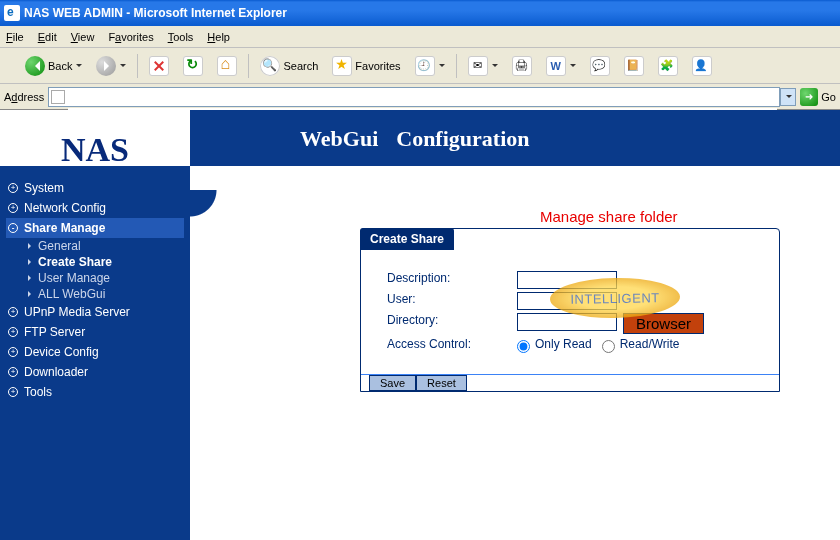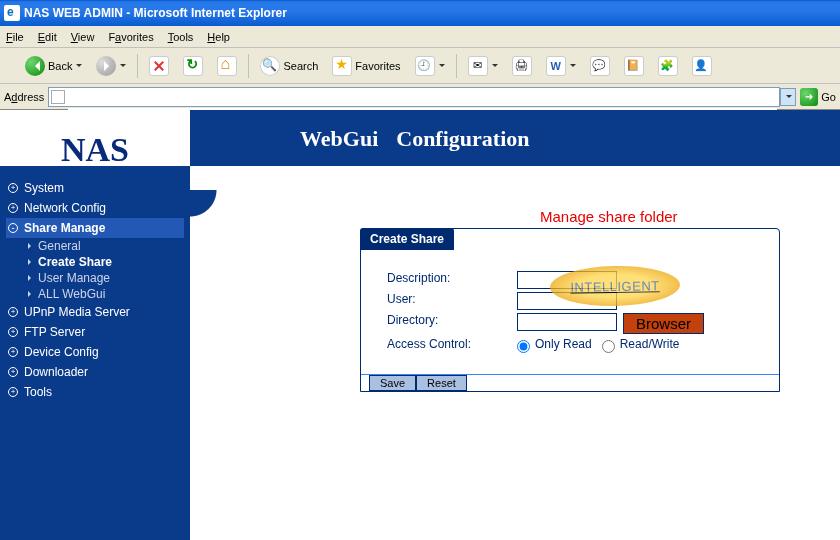--- a/index.html
+++ b/index.html
@@ -77,21 +77,21 @@
   .panel-body { padding: 18px 26px; }
   .frow { display: flex; margin: 3px 0; font-size: 12px; color: #002a70; }
   .frow .flabel { width: 130px; }
   .frow input[type=text] { width: 100px; border: 1px solid #002a70; height: 18px; font-size: 11px; }
   .frow .rad { margin-left: 0; }
   .frow .rad-lbl { margin: 0 10px 0 2px; }
   .browse-btn { margin-left: 6px; background: #c2410c; border: 1px solid #002a70; font-size: 15px; padding: 1px 12px; cursor: default; }
   .form-btn { background: #aac0e0; border: 1px solid #002a70; font-size: 11px; padding: 1px 10px; cursor: default; }
   .btn-row-inside { display: flex; gap: 0; padding: 0 8px; border-top: 1px solid #3b82f6; }
   
-  .wm { position: absolute; top: 76px; left: 360px; width: 130px; height: 40px; pointer-events: none; opacity: 0.75; text-decoration: underline; }
+  .wm { position: absolute; top: 88px; left: 360px; width: 130px; height: 40px; pointer-events: none; opacity: 0.75; }
   .wm .oval { width: 100%; height: 100%; background: radial-gradient(ellipse at center, #ffd64a 40%, #e89c00 80%); border-radius: 50%; display: flex; align-items: center; justify-content: center; font-family: Impact, sans-serif; color: #3a5fa8; font-size: 13px; letter-spacing: 0.5px; transform: rotate(-1deg); }
 </style>
 </head>
 <body>
 
 <div class="titlebar">
   <span class="titleicon"></span>
   <span>NAS WEB ADMIN - Microsoft Internet Explorer</span>
 </div>
 

